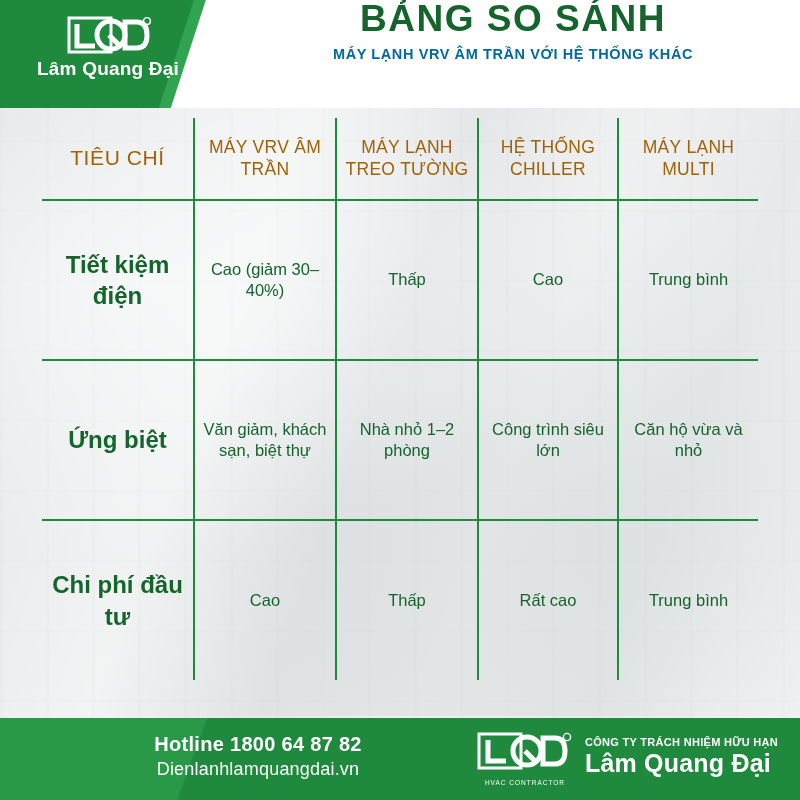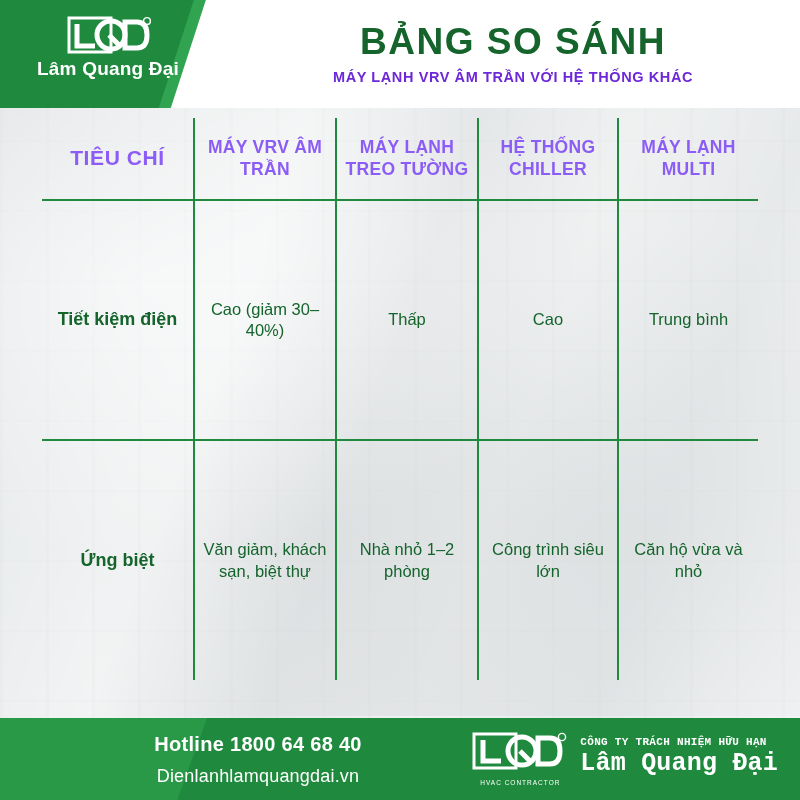--- a/index.html
+++ b/index.html
@@ -82,33 +82,33 @@
     color: #ffffff;
     font-size: 19px;
     font-weight: bold;
     letter-spacing: .2px;
     white-space: nowrap;
   }
 
   .header-titles {
     position: absolute; left: 226px; top: 0; width: 574px; height: 108px;
     display: flex; flex-direction: column;
-    align-items: center; justify-content: center;
+    align-items: center; 
     text-align: center;
   }
   .title-main {
     color: #14642c;
     font-size: 37px;
     font-weight: bold;
     letter-spacing: 1.5px;
     line-height: 1.05;
   }
   .title-sub {
     margin-top: 7px;
-    color: #6d28d9;
+    color: #0369a1;
     font-size: 14.5px;
     font-weight: bold;
     letter-spacing: .6px;
   }
 
   
   .table-area {
     position: absolute;
     left: 42px; top: 118px;
     width: 716px; height: 562px;
@@ -127,39 +127,39 @@
     color: #1b6c32;
   }
   
   table.cmp tr:first-child th { border-top: none; }
   table.cmp tr:last-child td { border-bottom: none; }
   table.cmp tr th:first-child, table.cmp tr td:first-child { border-left: none; }
   table.cmp tr th:last-child, table.cmp tr td:last-child { border-right: none; }
 
   table.cmp thead th {
     font-size: 17.5px;
-    font-weight: bold;
-    color: #8b5cf6;
+    font-weight: normal;
+    color: #a16207;
     letter-spacing: .3px;
     line-height: 1.25;
     height: 82px;
   }
   table.cmp thead th.crit {
     font-size: 21px;
     letter-spacing: .6px;
   }
   table.cmp tbody td {
     font-size: 16.5px;
     line-height: 1.3;
     color: #14642c;
     height: 96px;
   }
   table.cmp tbody td.crit {
     font-weight: bold;
-    font-size: 18px;
+    font-size: 24px;
   }
   col.c1 { width: 152px; }
   col.c2 { width: 142px; }
   col.c3 { width: 142px; }
   col.c4 { width: 140px; }
   col.c5 { width: 140px; }
 
   
   .footer {
     position: absolute; left: 0; bottom: 0; width: 800px; height: 82px;
@@ -174,34 +174,34 @@
   }
   .footer-left {
     position: absolute; left: 58px; top: 15px; width: 400px;
     color: #ffffff; text-align: center;
     z-index: 3;
   }
   .footer-hotline {
     font-size: 20px; font-weight: bold; letter-spacing: .3px;
   }
   .footer-web {
-    margin-top: 10px;
+    margin-top: 3px;
     font-size: 18px; letter-spacing: .2px;
   }
   .footer-right {
     position: absolute; right: 22px; top: 10px;
     display: flex; align-items: center; gap: 10px;
     z-index: 3;
   }
   .footer-logo-mark { width: 100px; height: 58px; position: relative; }
   .footer-logo-mark .hvac {
     position: absolute; left: 0; bottom: 0; width: 100px;
     text-align: center; color: #ffffff; font-size: 6.5px; letter-spacing: 1px;
   }
-  .footer-brand { color: #ffffff; font-family: Liberation Mono, monospace; }
+  .footer-brand { color: #ffffff; }
   .footer-brand .co {
     font-size: 11px; font-weight: bold; letter-spacing: .3px;
   }
   .footer-brand .name {
     font-size: 25px; font-weight: bold; letter-spacing: .2px; margin-top: 1px;
   }
 </style>
 </head>
 <body>
 
@@ -261,27 +261,34 @@
           <td>Cao</td>
           <td>Trung bình</td>
         </tr>
         <tr>
           <td class="crit">Ứng biệt</td>
           <td>Văn giảm, khách sạn, biệt thự</td>
           <td>Nhà nhỏ 1–2 phòng</td>
           <td>Công trình siêu lớn</td>
           <td>Căn hộ vừa và nhỏ</td>
         </tr>
+        <tr>
+          <td class="crit">Chi phí đầu tư</td>
+          <td>Cao</td>
+          <td>Thấp</td>
+          <td>Rất cao</td>
+          <td>Trung bình</td>
+        </tr>
       </tbody>
     </table>
   </div>
 
   <div class="footer">
     <div class="footer-left">
-      <div class="footer-hotline">Hotline 1800 64 68 40</div>
+      <div class="footer-hotline">Hotline 1800 64 87 82</div>
       <div class="footer-web">Dienlanhlamquangdai.vn</div>
     </div>
 
     <div class="footer-right">
       <div class="footer-logo-mark">
         <svg width="100" height="48" viewBox="0 0 100 48">
           <path d="M4 6 L46 6 L46 40 L4 40 Z" fill="none" stroke="#ffffff" stroke-width="3"></path>
           <path d="M13 12 L13 33 L31 33" fill="none" stroke="#ffffff" stroke-width="5"></path>
           <circle cx="52" cy="23" r="14" fill="none" stroke="#ffffff" stroke-width="5"></circle>
           <path d="M50 23 L62 35" stroke="#ffffff" stroke-width="5" fill="none"></path>

